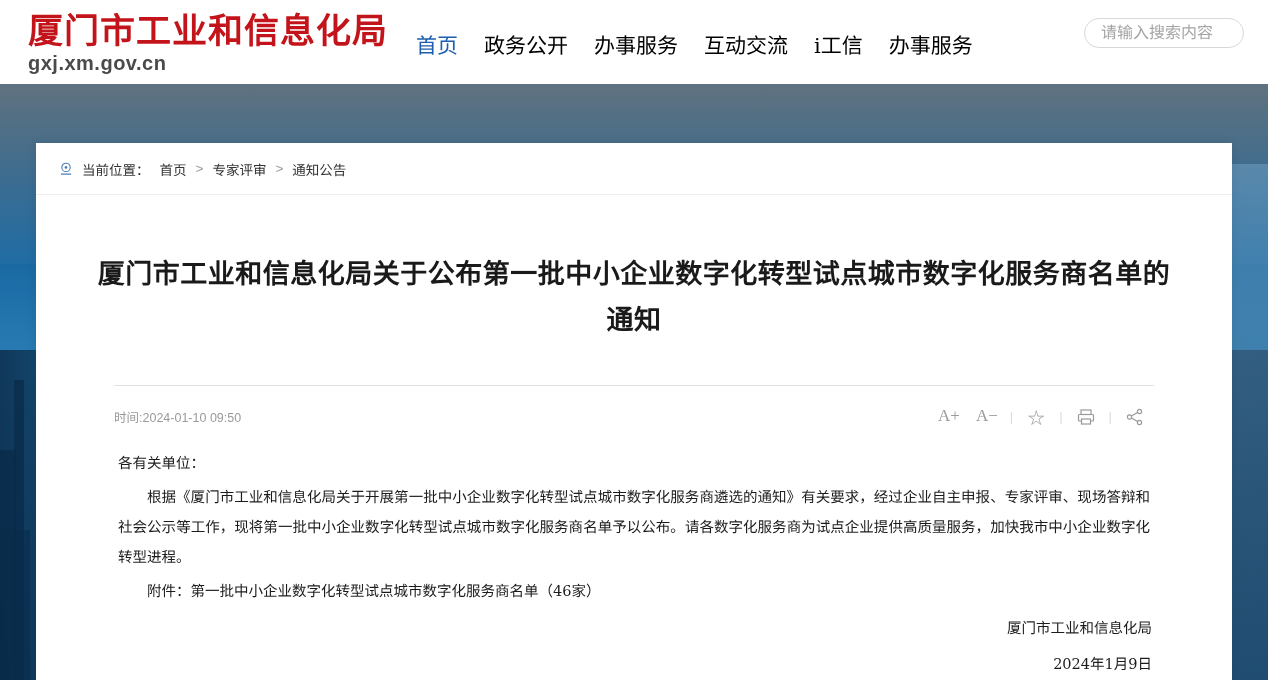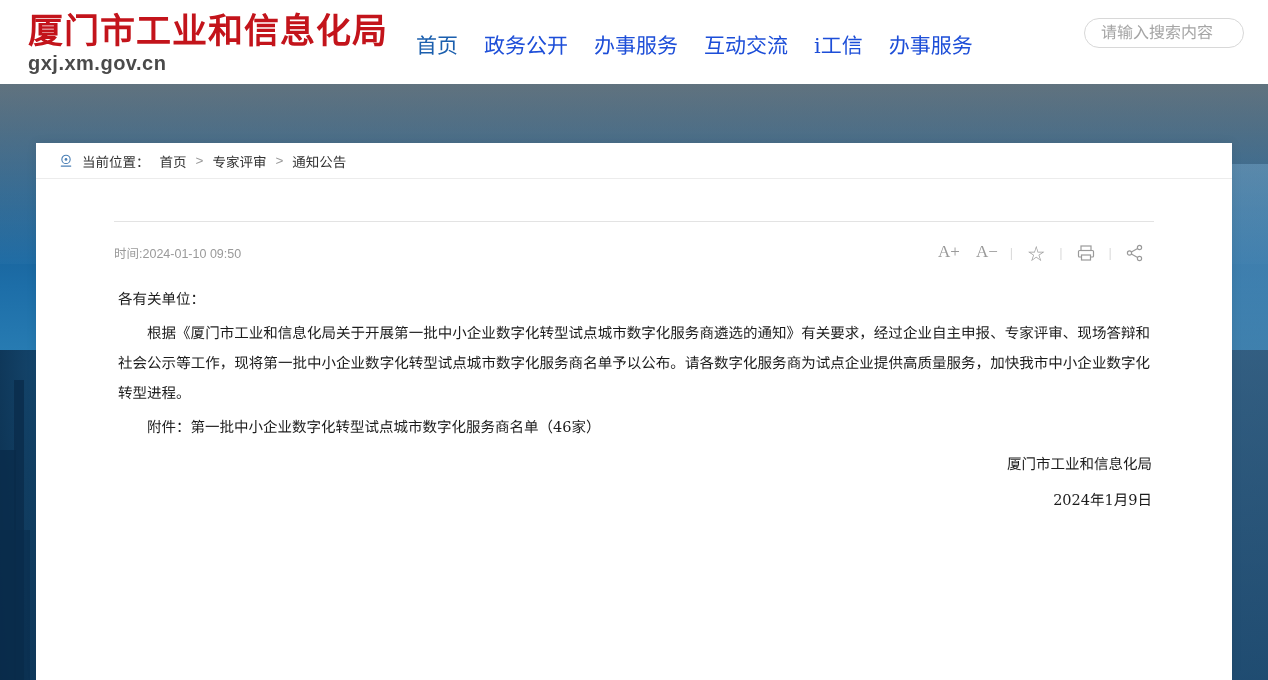--- a/index.html
+++ b/index.html
@@ -46,21 +46,21 @@
   }
   .main-nav {
     display: flex;
     align-items: center;
     gap: 26px;
     margin-top: 4px;
   }
   .nav-item {
     font-family: "DejaVu Serif", "Liberation Serif", serif;
     font-size: 21px;
-    color: #1d4ed8;
+    color: #000000;
     text-decoration: none;
     white-space: nowrap;
     cursor: pointer;
   }
   .nav-item.active { color: #1b5fae; }
 
   .search-box {
     position: absolute;
     right: 24px;
     top: 18px;
@@ -121,21 +121,21 @@
     position: absolute;
     left: 36px;
     top: 59px;
     width: 1196px;
     height: 537px;
     background: #ffffff;
     box-shadow: 0 0 10px rgba(0,0,0,0.08);
   }
 
   .breadcrumb-bar {
-    height: 36px;
+    height: 52px;
     display: flex;
     align-items: center;
     padding-left: 22px;
     border-bottom: 1px solid #ececec;
     font-size: 13.5px;
     color: #333;
   }
   .loc-icon { width: 16px; height: 16px; margin-right: 8px; flex: 0 0 16px; }
   .bc-label { color: #333; margin-right: 10px; }
   .bc-link { color: #333; text-decoration: none; cursor: pointer; }
@@ -244,20 +244,21 @@
       </svg>
       <span class="bc-label">当前位置：</span>
       <a class="bc-link" href="#">首页</a>
       <span class="bc-sep">&gt;</span>
       <a class="bc-link" href="#">专家评审</a>
       <span class="bc-sep">&gt;</span>
       <a class="bc-link" href="#">通知公告</a>
     </div>
 
     <div class="doc-body">
+      <h1 class="doc-title">厦门市工业和信息化局关于公布第一批中小企业数字化转型试点城市数字化服务商名单的通知</h1>
 
       <div class="title-rule"></div>
 
       <div class="meta-row">
         <div class="meta-time">时间:2024-01-10 09:50</div>
         <div class="meta-tools">
           <span class="tool">A+</span>
           <span class="tool">A−</span>
           <span class="tool-div">|</span>
           <span class="tool">☆</span>

